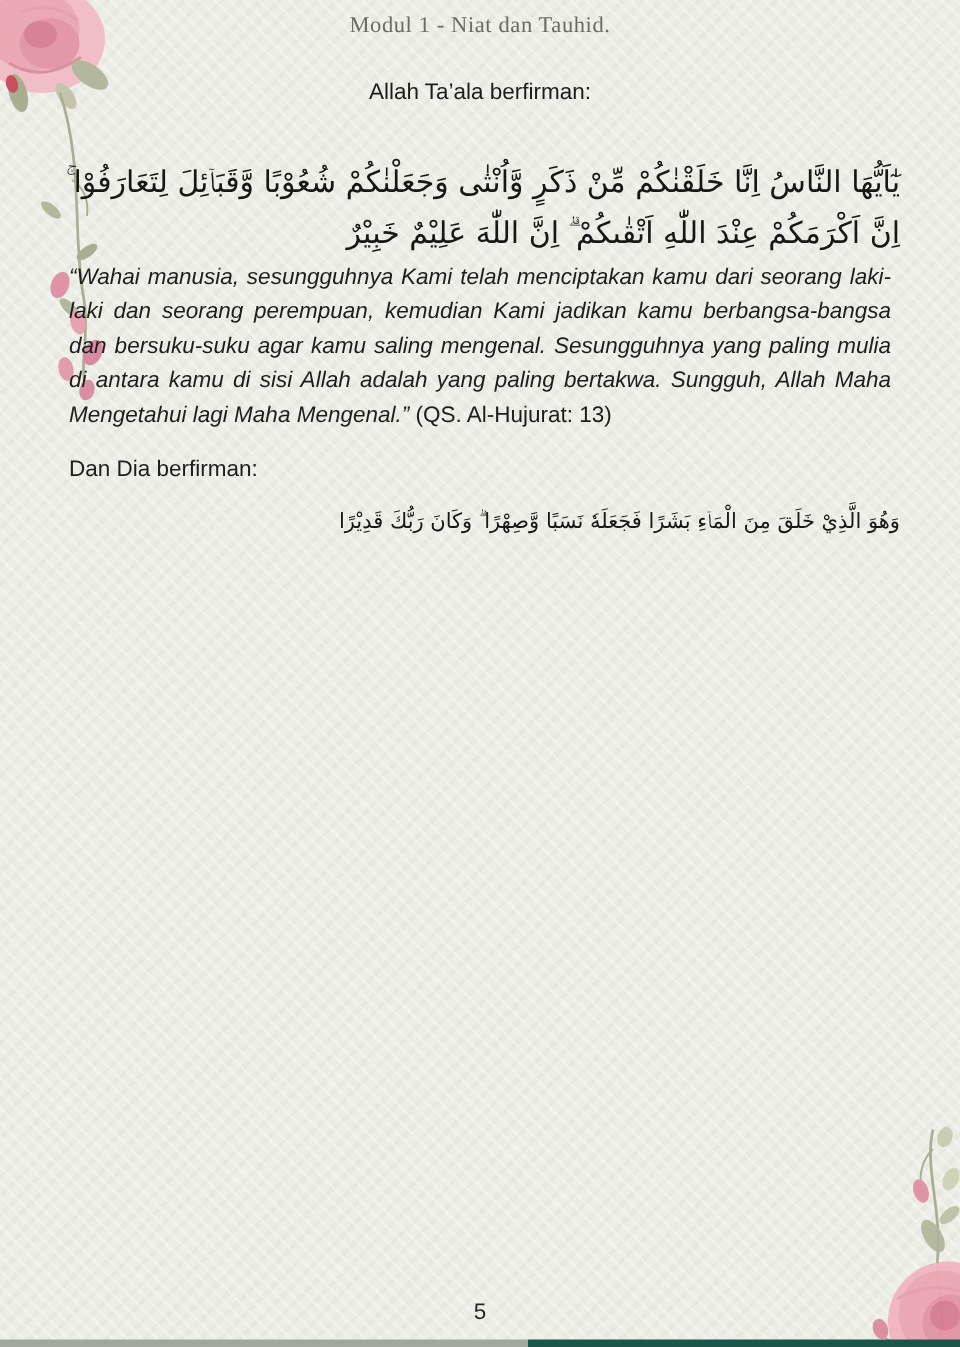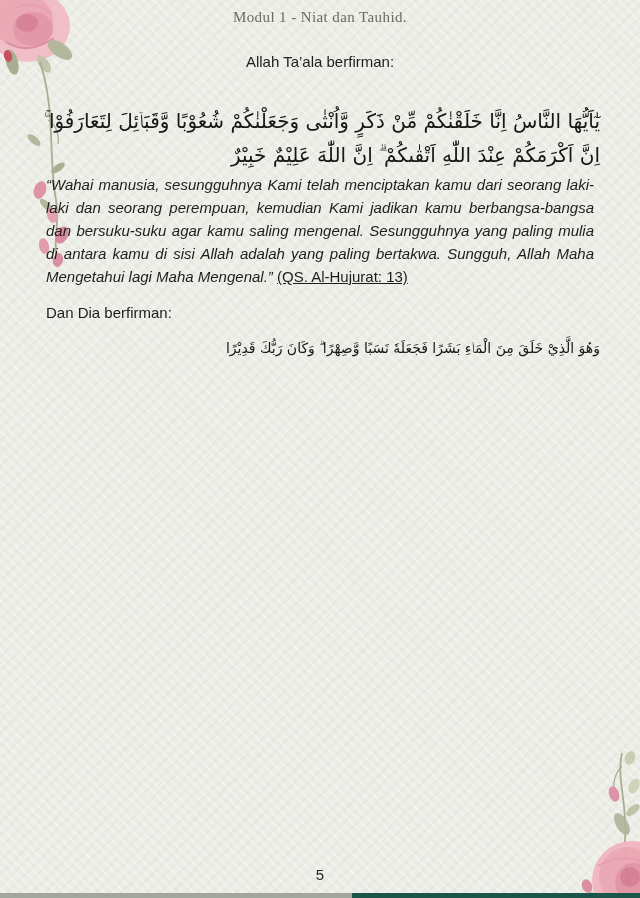--- a/index.html
+++ b/index.html
@@ -33,21 +33,21 @@
   .arabic1{top:84px;font-size:20px;line-height:34px;}
   .arabic2{top:318px;font-size:14px;line-height:32px;}
   .translation{
     position:absolute;left:46px;width:548px;
     font-size:15px;line-height:23px;text-align:justify;
     color:#1d1d1b;
   }
   .translation .t-quote{font-style:italic;}
   .translation1{top:158px;}
   .translation2{top:370px;}
-  .cite-normal{font-style:normal;text-decoration:underline;}
+  .cite-normal{font-style:normal;}
   .cite-italic{font-style:italic;}
   .page-number{
     position:absolute;top:866px;left:0;width:640px;text-align:center;
     font-size:15px;color:#262624;
   }
   .bottom-bar{
     position:absolute;bottom:0;left:0;width:640px;height:5px;
     background:linear-gradient(to right,#a3a69e 0 55%, #1b564a 55% 100%);
   }
   .floral{position:absolute;pointer-events:none;}

